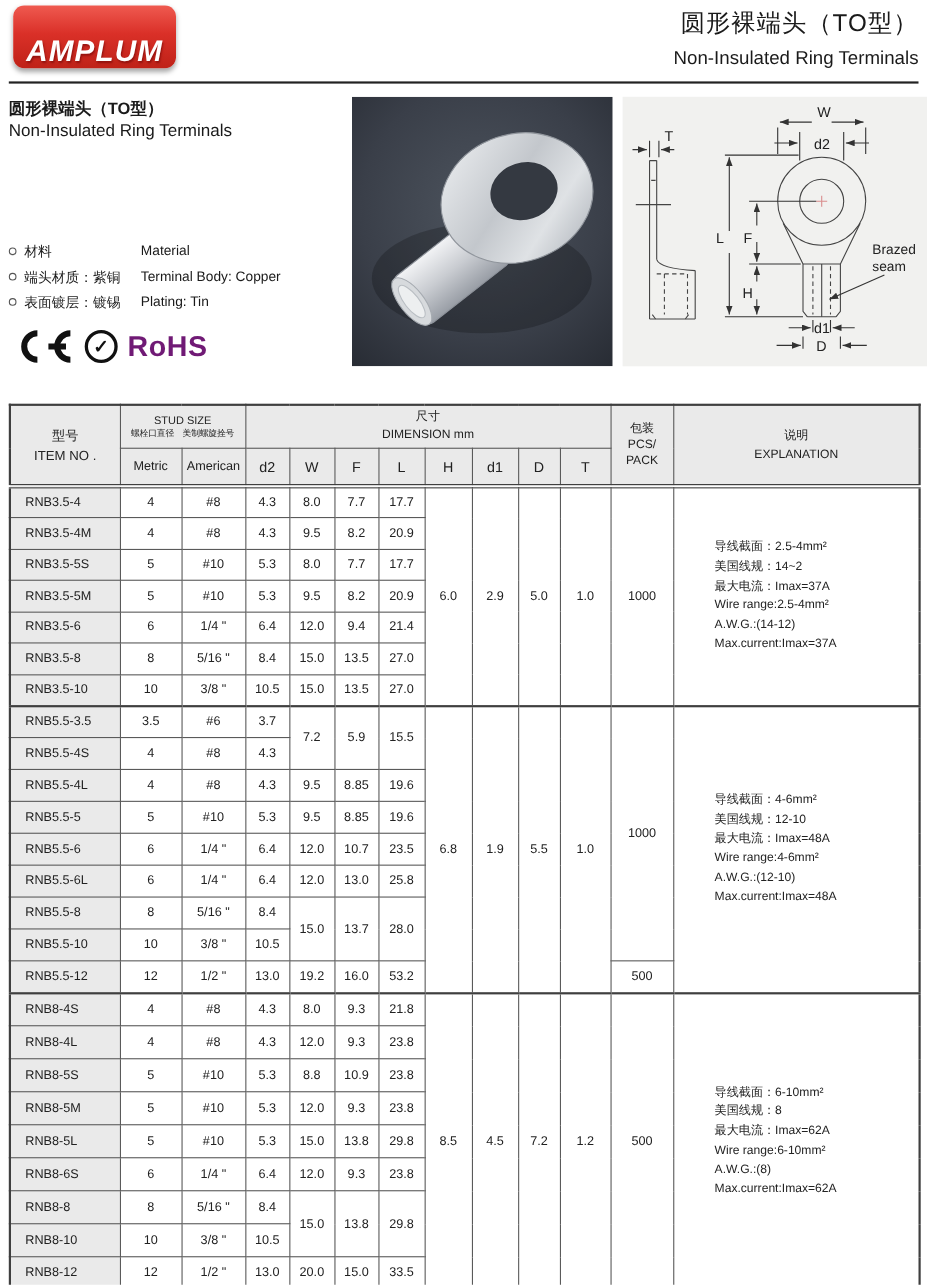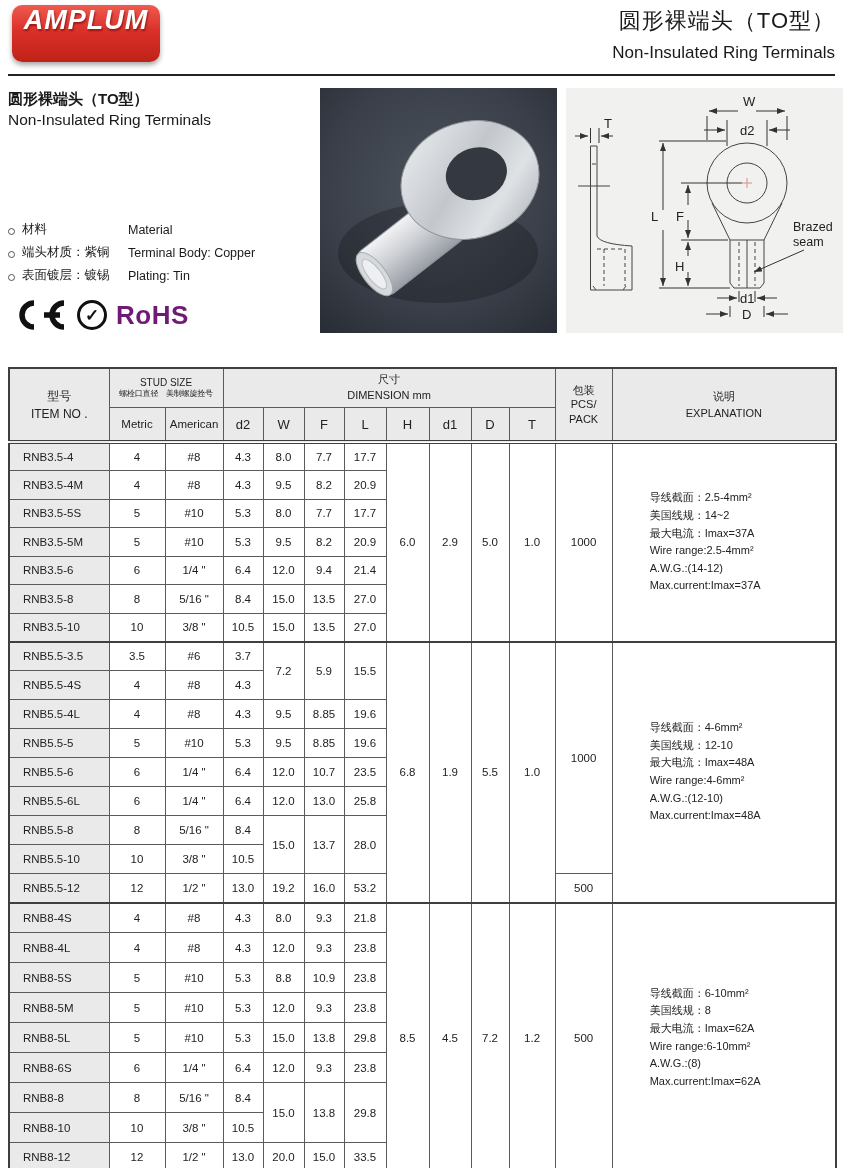--- a/index.html
+++ b/index.html
@@ -3,33 +3,33 @@
 <meta charset="utf-8">
 <style>
   html,body{margin:0;padding:0;}
   body{
     width:843px;height:1168px;position:relative;background:#fff;
     font-family:"Liberation Sans",sans-serif;color:#1a1a1a;overflow:hidden;
   }
   
   .logo{position:absolute;left:12px;top:5px;width:148px;height:57px;border-radius:10px;
     background:linear-gradient(180deg,#ef5a50 0%,#da3028 45%,#bf2218 100%);
-    box-shadow:0 3px 5px rgba(0,0,0,.35);display:flex;align-items:flex-start;justify-content:center;}
+    box-shadow:0 3px 5px rgba(0,0,0,.35);display:flex;align-items:flex-end;justify-content:center;}
   .logo span{color:#fff;font-weight:bold;font-style:italic;font-size:27px;letter-spacing:1px;
     text-shadow:1px 2px 2px rgba(100,0,0,.55);}
   .head-titles{position:absolute;right:8px;top:6px;text-align:right;}
   .head-zh{font-size:22px;letter-spacing:1px;}
   .head-en{font-size:17px;margin-top:7px;}
   .rule{position:absolute;left:8px;top:74px;width:827px;height:2px;background:#222;}
   
   .intro{position:absolute;left:8px;top:90px;width:300px;}
   .intro-zh{font-size:15px;font-weight:bold;}
   .intro-en{font-size:15.5px;margin-top:2px;}
   .materials{position:absolute;left:8px;top:221px;font-size:12.5px;}
-  .mrow{display:flex;align-items:center;margin-bottom:6px;}
+  .mrow{display:flex;align-items:flex-start;margin-bottom:6px;}
   .bullet{flex:0 0 auto;width:5px;height:5px;border:1px solid #555;border-radius:50%;margin:4px 7px 0 0;}
   .mzh{width:106px;}
   .certs{position:absolute;left:8px;top:299px;display:flex;align-items:center;gap:9px;}
   .qmark{width:30px;height:30px;border:3px solid #111;border-radius:50%;display:flex;
     align-items:center;justify-content:center;font-weight:bold;font-size:17px;color:#111;box-sizing:border-box;}
   .rohs{font-size:26px;font-weight:bold;color:#701a75;letter-spacing:.5px;}
   
   .photo{position:absolute;left:320px;top:88px;width:237px;height:245px;}
   .diagram{position:absolute;left:566px;top:88px;width:277px;height:245px;background:#f1f1ef;}
   .diagram svg text{font-family:"Liberation Sans",sans-serif;}

